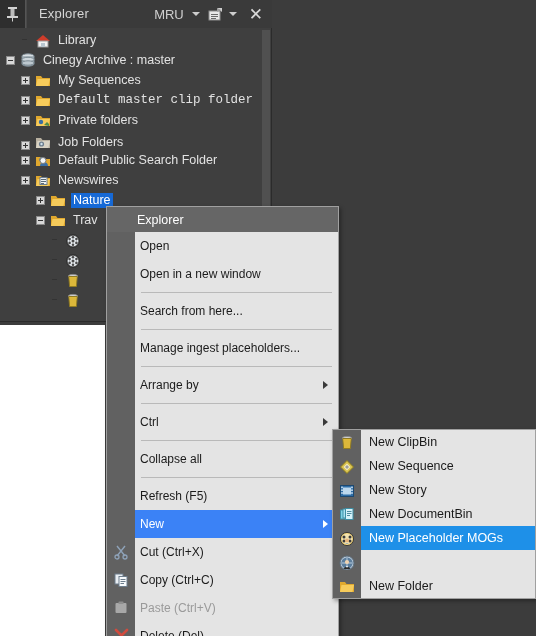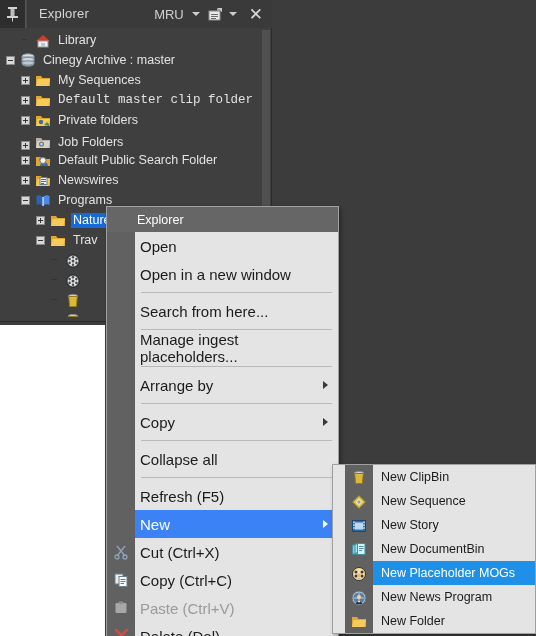--- a/index.html
+++ b/index.html
@@ -156,21 +156,21 @@
   .ctx-body { position: relative; }
   .gutter {
     position: absolute;
     left: 0; top: 0; bottom: 0; width: 28px;
     background: #616161;
   }
   .ctx-item {
     position: relative;
     height: 28px;
     display: flex; align-items: center;
-    font-size: 15px;
+    font-size: 12px;
     color: #1b1b1b;
     cursor: pointer;
   }
   .ctx-item .gut-ico {
     width: 28px; height: 28px;
     display: flex; align-items: center; justify-content: center;
     flex: 0 0 auto;
     background: #616161;
   }
   .ctx-item .ctx-label { padding-left: 5px; }
@@ -188,26 +188,25 @@
     width: 0; height: 0;
     border-top: 4px solid transparent;
     border-bottom: 4px solid transparent;
     border-left: 5px solid #3a3a3a;
   }
   .ctx-item.selected .arrow-r { border-left-color: #ffffff; }
 
   
   .submenu {
     position: absolute;
-    left: 332px; top: 464px;
+    left: 332px; top: 429px;
     width: 204px;
     background: #e4e4e4;
     border: 1px solid #a0a0a0;
     box-shadow: 2px 2px 4px rgba(0,0,0,.35);
-    padding-left: 12px;
   }
   .submenu .sub-body { position: relative; }
   .sub-item {
     position: relative;
     height: 24px;
     display: flex; align-items: center;
     font-size: 12.5px;
     color: #1b1b1b;
     cursor: pointer;
   }
@@ -348,31 +347,20 @@
               <path d="M1 3 h5 l1.5 2 H15 v8 H1 Z" fill="#e0a82e"></path>
               <path d="M2.5 6 H15 l-1.6 7 H1 Z" fill="#f6cb5b"></path>
               <rect x="5" y="4.5" width="7" height="7" fill="#eef1f3" stroke="#6d7d8c"></rect>
               <rect x="6" y="6" width="5" height="1" fill="#5b6b78"></rect>
               <rect x="6" y="8" width="5" height="1" fill="#5b6b78"></rect>
               <rect x="6" y="10" width="3" height="1" fill="#5b6b78"></rect>
             </svg>
           </span>
           <span class="tlabel">Newswires</span>
         </div>
-        <div class="tnode" style="padding-left: 17px;">
-          <span class="twist minus"></span>
-          <span class="tico">
-            <svg width="16" height="15" viewBox="0 0 16 15">
-              <path d="M8 4 C6 2 3 2 1.5 3 V12 C3 11 6 11 8 13 Z" fill="#2d62b3"></path>
-              <path d="M8 4 C10 2 13 2 14.5 3 V12 C13 11 10 11 8 13 Z" fill="#4d8ae0"></path>
-              <path d="M8 4 v9" stroke="#ffffff" stroke-width="1" fill="none"></path>
-            </svg>
-          </span>
-          <span class="tlabel">Programs</span>
-        </div>
         <div class="tnode" style="padding-left: 32px;">
           <span class="twist plus"></span>
           <span class="tico">
             <svg width="16" height="15" viewBox="0 0 16 15">
               <path d="M1 3 h5 l1.5 2 H15 v8 H1 Z" fill="#e0a82e"></path>
               <path d="M2.5 6 H15 l-1.6 7 H1 Z" fill="#f6cb5b"></path>
             </svg>
           </span>
           <span class="tlabel sel">Nature</span>
         </div>
@@ -495,21 +483,21 @@
             <span class="arrow-r"></span>
           </div>
           <div class="ctx-gap-inner">
             <div style="position:absolute;left:0;top:0;bottom:0;width:28px;background:#616161"></div>
             <div style="height:4px"></div>
             <div class="ctx-sep"></div>
             <div style="height:4px"></div>
           </div>
           <div class="ctx-item">
             <span class="gut-ico"></span>
-            <span class="ctx-label">Copy</span>
+            <span class="ctx-label">Ctrl</span>
             <span class="arrow-r"></span>
           </div>
           <div class="ctx-gap-inner">
             <div style="position:absolute;left:0;top:0;bottom:0;width:28px;background:#616161"></div>
             <div style="height:4px"></div>
             <div class="ctx-sep"></div>
             <div style="height:4px"></div>
           </div>
           <div class="ctx-item">
             <span class="gut-ico"></span>
@@ -646,21 +634,20 @@
             <span class="gut-ico">
               <svg width="16" height="15" viewBox="0 0 16 15">
                 <circle cx="8" cy="8" r="7" fill="#b7c7d6" stroke="#5a6b7a"></circle>
                 <circle cx="8" cy="8" r="5.6" fill="#5b7d9c"></circle>
                 <path d="M8 3 v10 M3 8 h10" stroke="#cfe0ee" stroke-width=".8"></path>
                 <circle cx="8" cy="7" r="2.1" fill="#f0d3b0"></circle>
                 <path d="M4.6 14 a3.6 3.4 0 0 1 6.8 0 z" fill="#2b2b2b"></path>
                 <path d="M7 11 l1 2 1-2" fill="#ffffff"></path>
               </svg>
             </span>
-            <span class="ctx-label">New News Program</span>
           </div>
           <div class="sub-item">
             <span class="gut-ico">
               <svg width="16" height="15" viewBox="0 0 16 15">
                 <path d="M1 3 h5 l1.5 2 H15 v8 H1 Z" fill="#e0a82e"></path>
                 <path d="M2.5 6 H15 l-1.6 7 H1 Z" fill="#f6cb5b"></path>
               </svg>
             </span>
             <span class="ctx-label">New Folder</span>
           </div>

